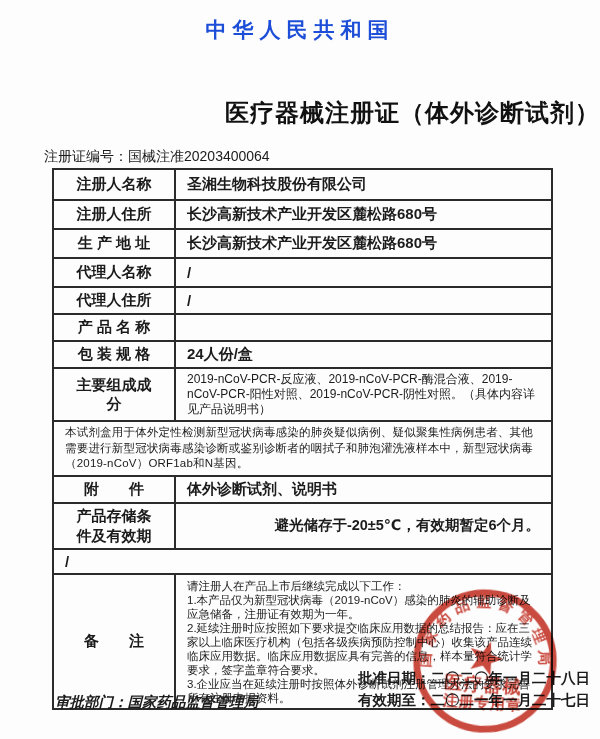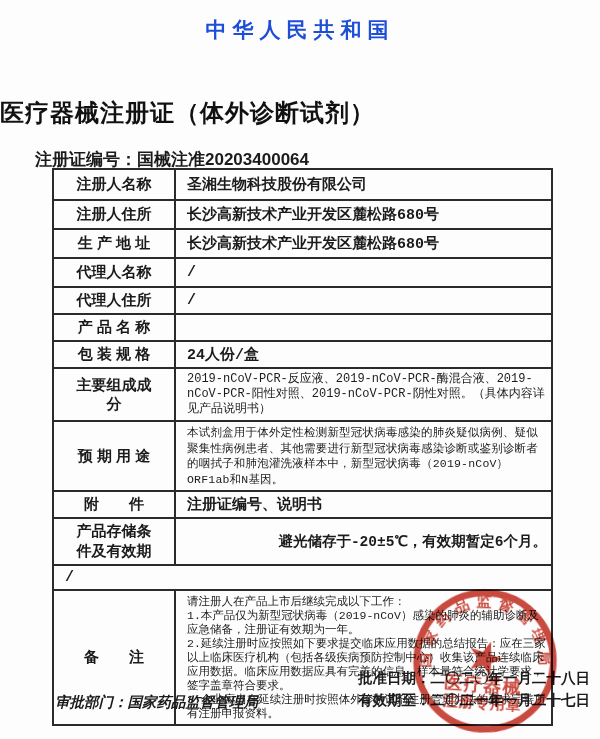--- a/index.html
+++ b/index.html
@@ -12,47 +12,47 @@
     font-family:"Liberation Sans","DejaVu Sans",sans-serif;
     color:#1b1b1b;
   }
   .country-title {
     position:absolute; top:16px; left:0; width:100%;
     text-align:center; font-size:21px; font-weight:bold;
     letter-spacing:6px; color:#1d4ed8;
   }
   .cert-title {
     position:absolute; top:97px; left:0; width:100%;
-    text-align:left; font-size:24px; font-weight:bold;
+    text-align:right; font-size:24px; font-weight:bold;
     letter-spacing:1px; color:#111;
   }
   .reg-line {
-    position:absolute; top:148px; left:35px;
-    font-size:17px; font-weight:bold;
+    position:absolute; top:148px; left:44px;
+    font-size:14px; font-weight:normal;
   }
   .cert-table {
     position:absolute; top:168px; left:52px; width:501px;
     border:2px solid #2b2b2b;
     background:transparent;
   }
   .row { display:flex; border-top:2px solid #2b2b2b; }
   .row:first-child { border-top:none; }
   .cl {
     width:122px; flex:0 0 122px;
     border-right:2px solid #2b2b2b;
     display:flex; align-items:center; justify-content:center;
     text-align:center;
     font-size:15px; font-weight:bold;
     padding:2px 17px;
   }
   .cl .wrap-label { display:inline-block; width:82px; line-height:1.35; }
   .cv {
     flex:1; display:flex; align-items:center;
-    padding:3px 4px 3px 11px;
-    font-size:15px; font-weight:bold;font-family:Liberation Mono, monospace;
+    padding:3px 11px 3px 11px;
+    font-size:15px; font-weight:bold;
   }
   .cv.v-para {
     font-weight:normal; align-items:center;
   }
   .cv.v-comp { font-size:12px; line-height:15px; }
   .cv.v-use  { font-size:11.5px; line-height:15.5px; letter-spacing:0.2px;border-radius:19px; }
   .cv.v-store{ font-size:14.5px;justify-content:flex-end; }
   .cv.v-remark {
     flex-direction:column; align-items:flex-start; justify-content:flex-start;
     font-size:11.5px; line-height:14px; font-weight:normal;
@@ -150,34 +150,31 @@
   <div class="row" style="min-height:37px">
     <div class="cl">
         <span>主要组成成分</span>
       </div>
     <div class="cv v-para v-comp">
         <span>2019-nCoV-PCR-反应液、2019-nCoV-PCR-酶混合液、2019-nCoV-PCR-阳性对照、2019-nCoV-PCR-阴性对照。（具体内容详见产品说明书）</span>
       </div>
   </div>
 
   <div class="row" style="min-height:50px">
-    <div class="cl">
-        <span>预 期 用 途</span>
-      </div>
     <div class="cv v-para v-use">
         <span>本试剂盒用于体外定性检测新型冠状病毒感染的肺炎疑似病例、疑似聚集性病例患者、其他需要进行新型冠状病毒感染诊断或鉴别诊断者的咽拭子和肺泡灌洗液样本中，新型冠状病毒（2019-nCoV）ORF1ab和N基因。</span>
       </div>
   </div>
 
   <div class="row" style="min-height:25px">
     <div class="cl">
         <span>附　　件</span>
       </div>
     <div class="cv">
-        <span>注册证编号、说明书</span>
+        <span>体外诊断试剂、说明书</span>
       </div>
   </div>
 
   <div class="row" style="min-height:42px">
     <div class="cl">
         <span class="wrap-label">产品存储条件及有效期</span>
       </div>
     <div class="cv v-store">
         <span>避光储存于-20±5℃，有效期暂定6个月。</span>
       </div>

